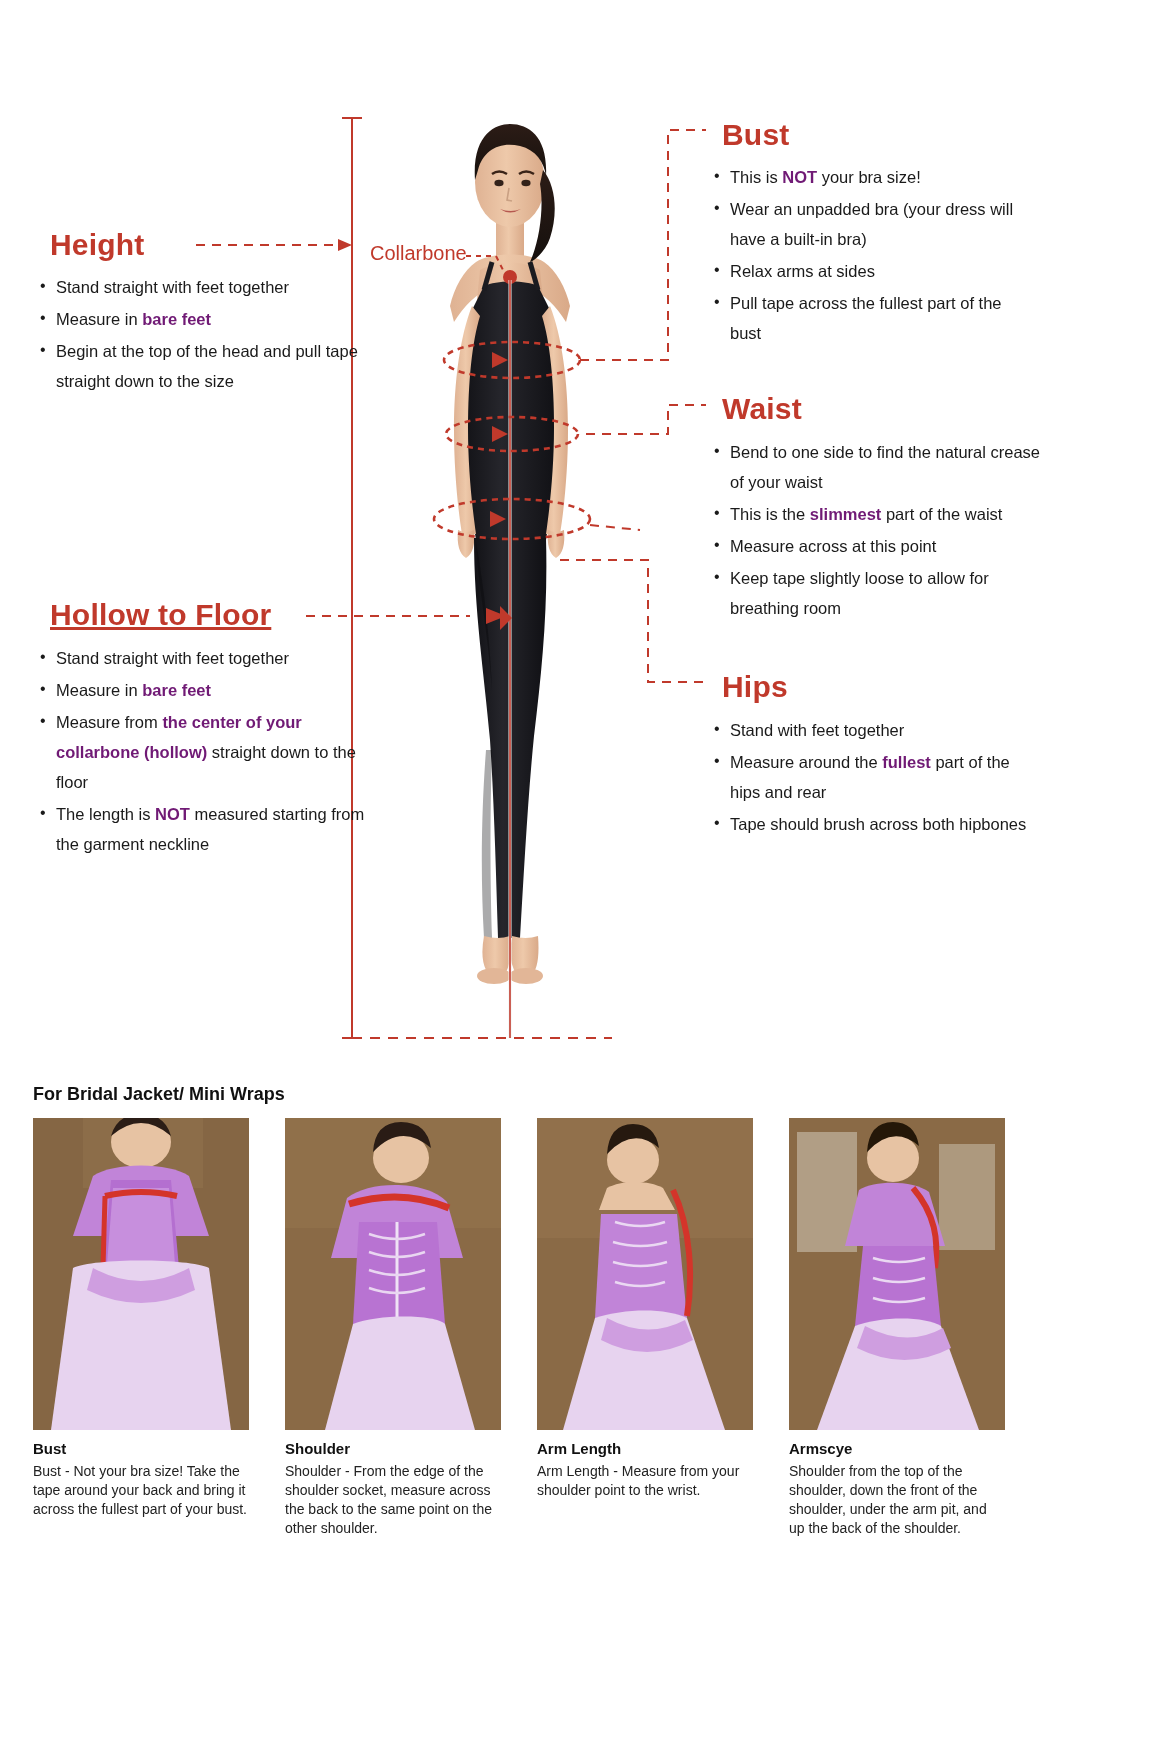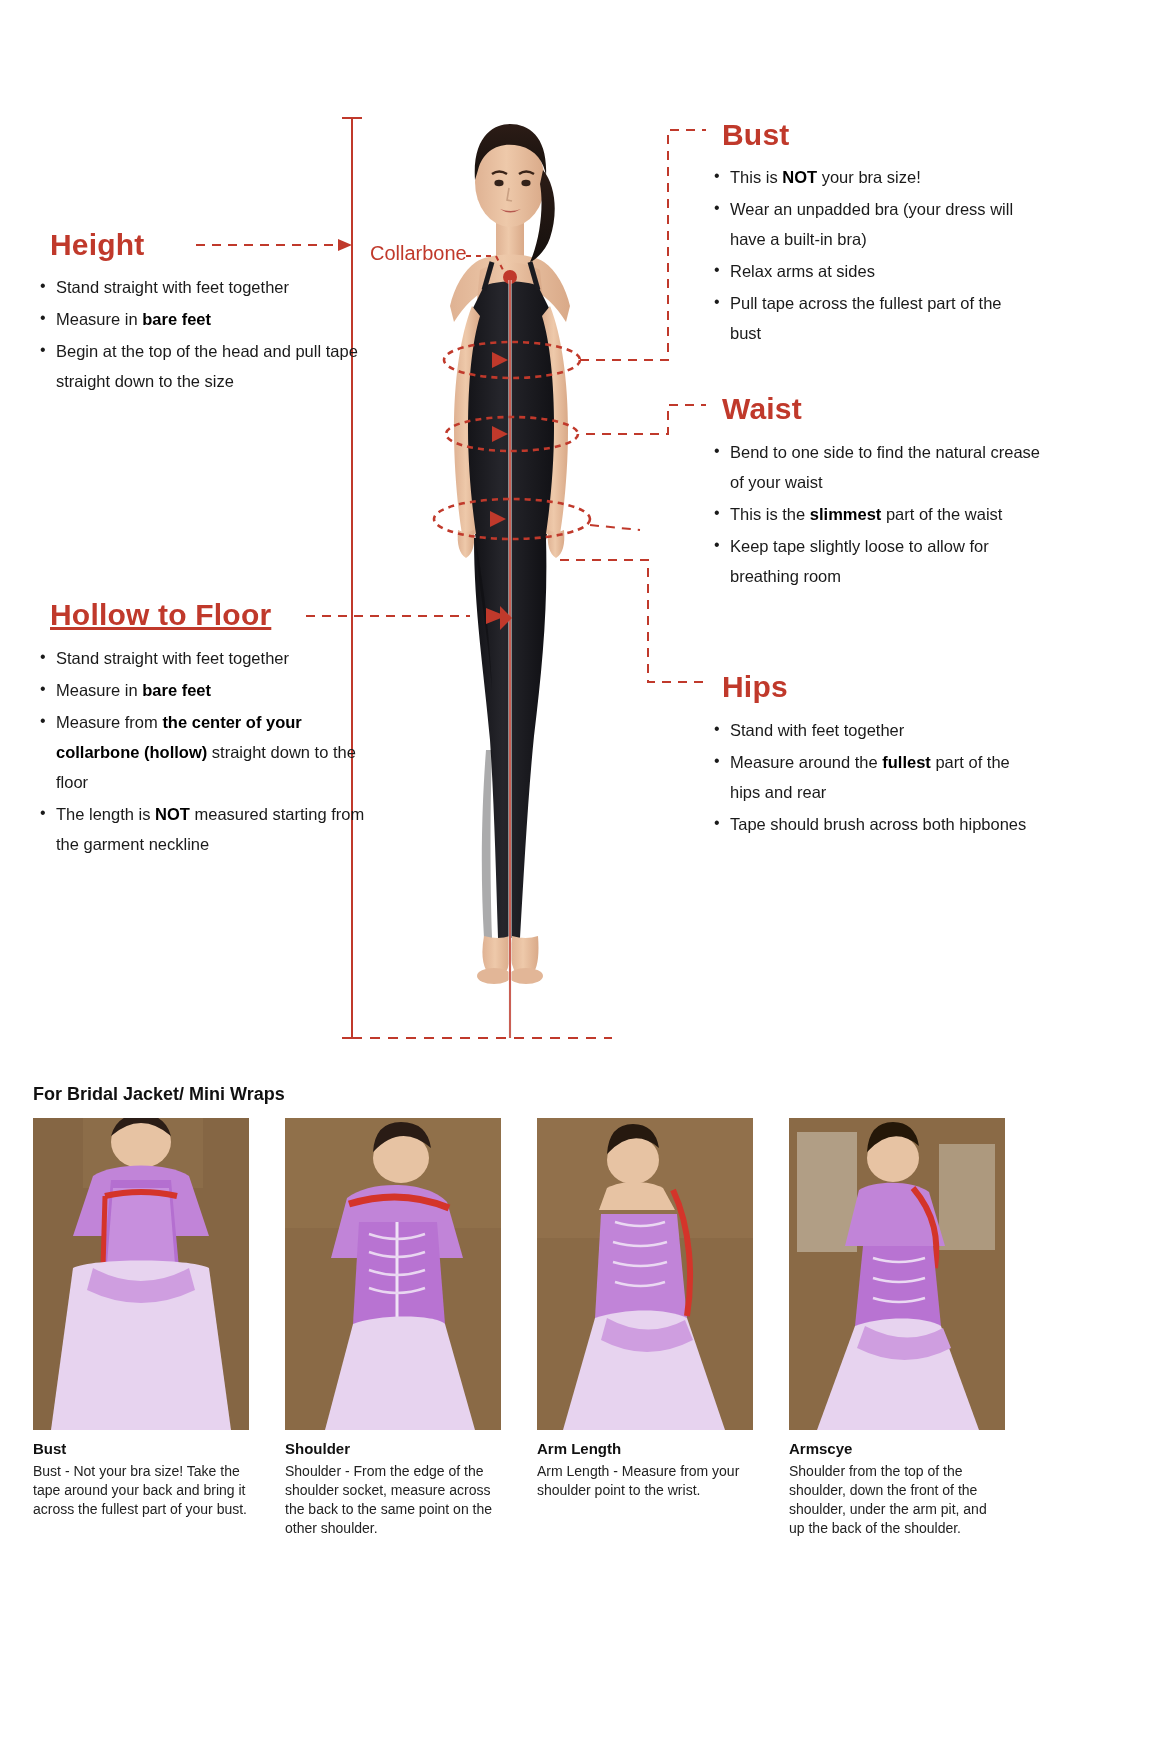--- a/index.html
+++ b/index.html
@@ -57,21 +57,21 @@
   }
   .bullets li::before {
     content: "\2022";
     position: absolute;
     left: 2px;
     top: -1px;
     color: #1a1a1a;
     font-size: 16px;
   }
   .hl {
-    color: #000000;
+    color: #701a75;
     font-weight: bold;
   }
 
   
   #height-title { left: 50px; top: 228px; }
   #height-bullets { left: 38px; top: 272px; width: 320px; }
 
   #hollow-title { left: 50px; top: 598px; text-decoration: underline; }
   #hollow-bullets { left: 38px; top: 643px; width: 330px; }
 
@@ -309,20 +309,21 @@
           <li><span>Relax arms at sides</span></li>
           <li><span>Pull tape across the fullest part of the bust</span></li>
         </ul>
     </div>
 
     <div class="sec-title" id="waist-title">Waist</div>
     <div class="bullets" id="waist-bullets">
       <ul>
           <li><span>Bend to one side to find the natural crease of your waist</span></li>
           <li><span>This is the </span><span class="hl">slimmest</span><span> part of the waist</span></li>
+          <li><span>Measure across at this point</span></li>
           <li><span>Keep tape slightly loose to allow for breathing room</span></li>
         </ul>
     </div>
 
     <div class="sec-title" id="hips-title">Hips</div>
     <div class="bullets" id="hips-bullets">
       <ul>
           <li><span>Stand with feet together</span></li>
           <li><span>Measure around the </span><span class="hl">fullest</span><span> part of the hips and rear</span></li>
           <li><span>Tape should brush across both hipbones</span></li>

